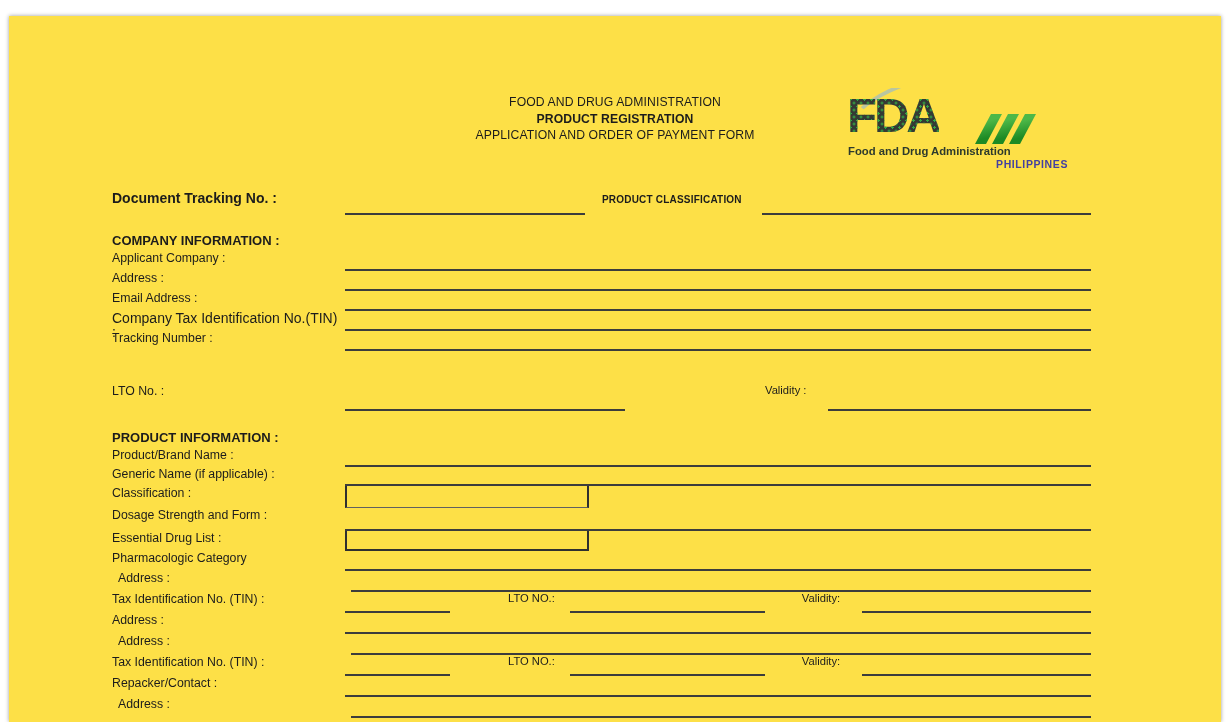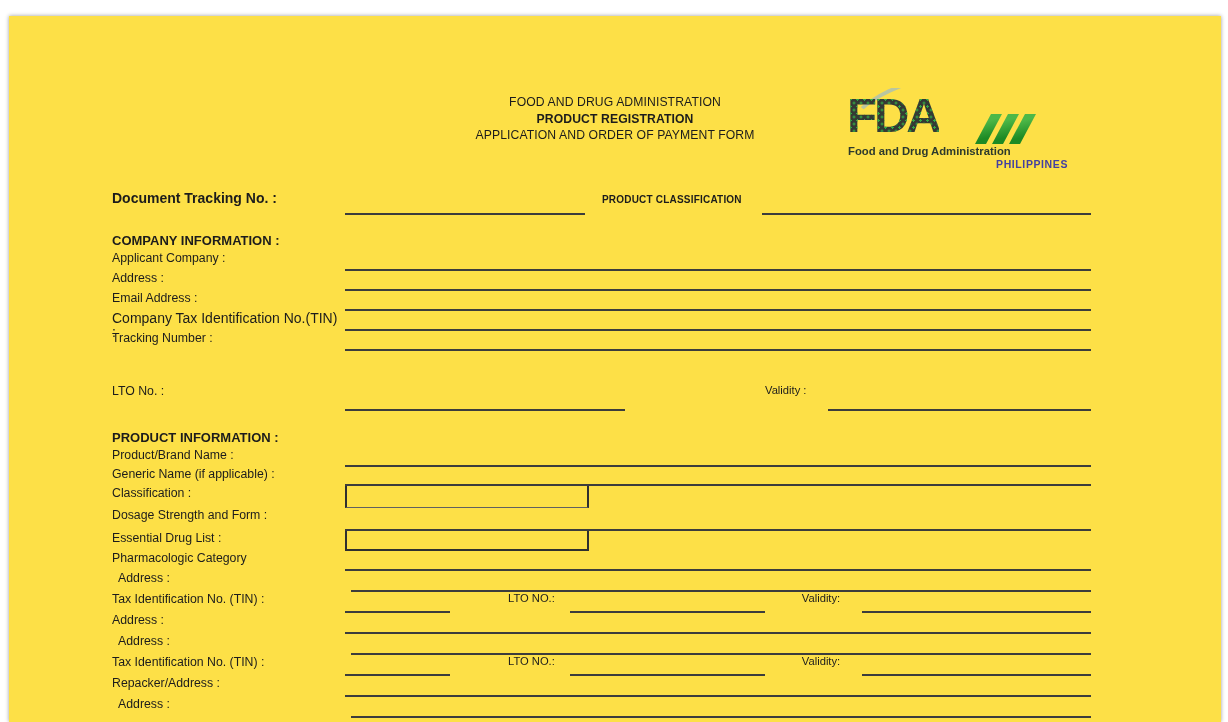--- a/index.html
+++ b/index.html
@@ -232,21 +232,21 @@
         <div class="inlab">LTO NO.:</div>
         <div class="sp15"></div>
         <div class="line w195"></div>
         <div class="sp37"></div>
         <div class="inlab">Validity:</div>
         <div class="sp22"></div>
         <div class="line grow"></div>
       </div>
     </div>
     <div class="row prow tall">
-      <div class="lbl">Repacker/Address :</div>
+      <div class="lbl">Repacker/Contact :</div>
       <div class="fields">
           <div class="line grow"></div>
         </div>
     </div>
     <div class="row prow tall">
       <div class="lbl indent">Address :</div>
       <div class="fields">
           <div class="line grow"></div>
         </div>
     </div>

